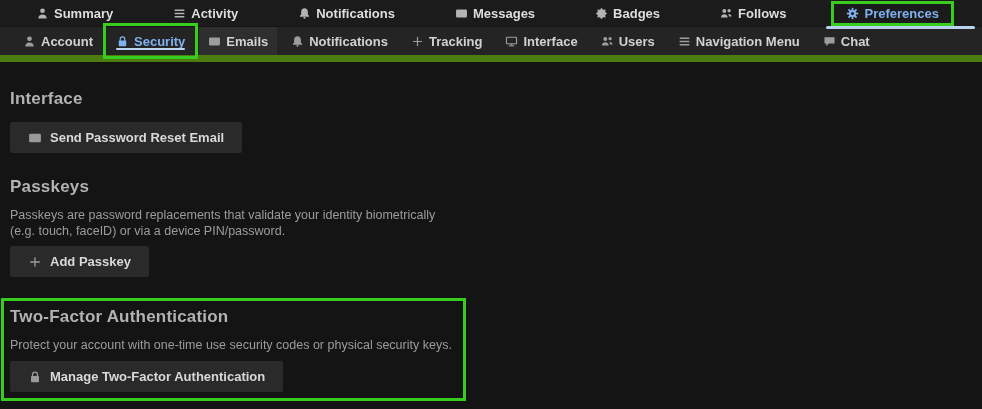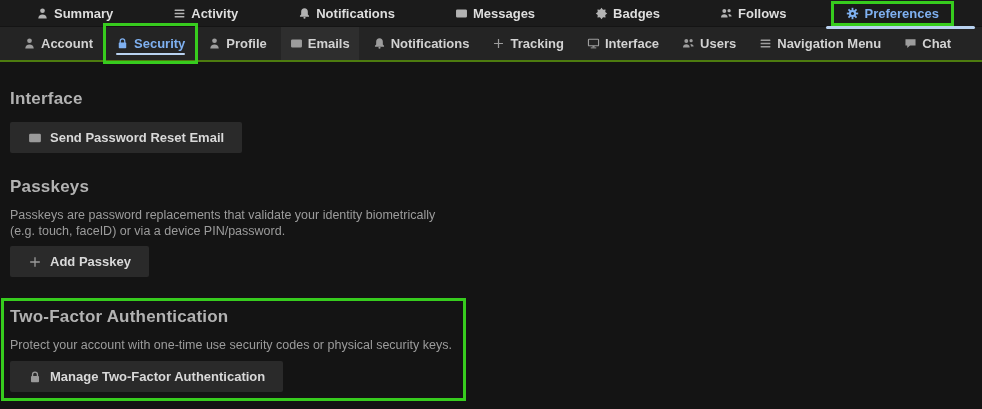--- a/index.html
+++ b/index.html
@@ -13,21 +13,21 @@
   .primary-nav{
     display:flex;align-items:center;justify-content:space-between;
     height:27px;background:#1b1b1b;
     padding:0 30px 0 23px;box-sizing:border-box;
     border-bottom:1px solid #141414;
   }
   .secondary-nav{
     display:flex;align-items:stretch;
     height:35px;background:#242424;
     padding:0 0 0 14px;box-sizing:border-box;gap:5px;
-    border-bottom:2px solid #4d7c0f;
+    border-bottom:7px solid #4d7c0f;
   }
   .tab{
     position:relative;display:inline-flex;align-items:center;gap:5px;
     padding:0 13px;color:#dedede;font-size:13px;font-weight:600;
     text-decoration:none;cursor:pointer;white-space:nowrap;
   }
   .primary-nav .tab{height:21px;}
   .secondary-nav .tab{padding:0 9px;color:#d2d2d2;}
   .tab .icon{display:inline-flex;color:#9d9d9d;}
   .primary-nav .tab .icon{color:#b3b3b3;}
@@ -163,29 +163,20 @@
       </a>
       <a class="tab active annotated">
         <span class="icon">
           <svg viewBox="0 0 16 16">
             <path d="M5.2 7.4V5.2a2.8 2.8 0 0 1 5.6 0v2.2" fill="none" stroke="currentColor" stroke-width="1.5"></path>
             <rect x="3.4" y="6.9" width="9.2" height="7" rx="1"></rect>
           </svg>
         </span>
         <span>Security</span>
       </a>
-      <a class="tab">
-        <span class="icon">
-          <svg viewBox="0 0 16 16">
-            <circle cx="8" cy="4.6" r="2.9"></circle>
-            <path d="M2.8 14c0-3.1 2.3-4.8 5.2-4.8s5.2 1.7 5.2 4.8z"></path>
-          </svg>
-        </span>
-        <span>Profile</span>
-      </a>
       <a class="tab emphasized">
         <span class="icon">
           <svg viewBox="0 0 16 16" fill="none" stroke="currentColor" stroke-width="1.4">
             <rect x="2" y="3.8" width="12" height="8.4" rx="0.8"></rect>
             <path d="M2.4 4.4 8 8.8l5.6-4.4"></path>
           </svg>
         </span>
         <span>Emails</span>
       </a>
       <a class="tab">

